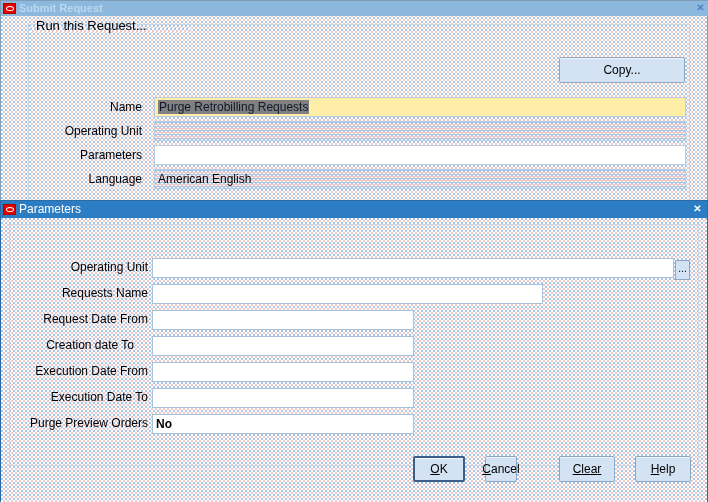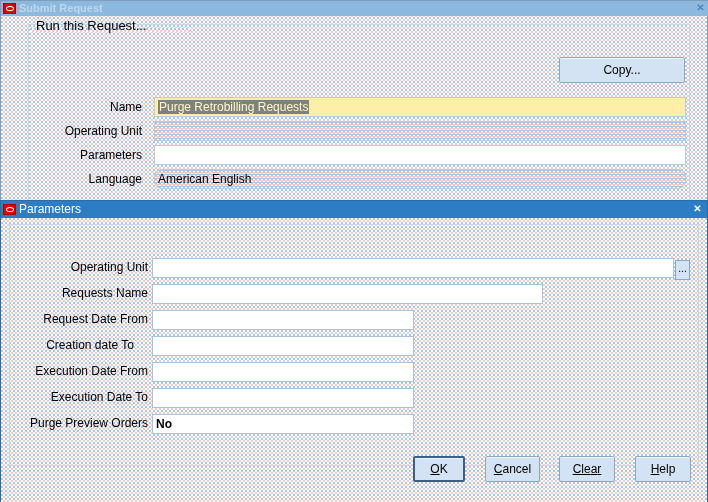--- a/index.html
+++ b/index.html
@@ -166,32 +166,32 @@
     background-size: 4px 4px, 4px 4px;
   }
   .sr-field.editable {
     background: #ffffff;
   }
   .sr-field.required {
     background: #ffeea8;
   }
   .sel-text {
     background: #808080;
-    color: #fef9c3;
+    color: #0f172a;
     padding: 0 1px;
   }
 
   #name-label   { left: 60px;  top: 84px; width: 80px; }
   #name-field   { left: 152px; top: 81px; width: 532px; height: 20px; }
   #ou-label     { left: 40px;  top: 108px; width: 100px; }
   #ou-field     { left: 152px; top: 105px; width: 532px; height: 20px; }
   #params-label { left: 60px;  top: 132px; width: 80px; }
   #params-field { left: 152px; top: 129px; width: 532px; height: 20px; }
   #lang-label   { left: 60px;  top: 156px; width: 80px; }
-  #lang-field   { left: 152px; top: 153px; width: 532px; height: 20px; border-radius: 8px; }
+  #lang-field   { left: 152px; top: 153px; width: 532px; height: 20px; }
 
   #language-settings-button { left: 397px; top: 186px; width: 126px; height: 26px; }
   #debug-options-button     { left: 546px; top: 186px; width: 126px; height: 26px; }
 
   
   #parameters-dialog {
     position: absolute;
     left: 0; top: 200px;
     width: 708px;
     height: 302px;
@@ -267,21 +267,21 @@
     border: 1px solid #8aa8c4;
     background: #d3e3f3;
     font-size: 10px;
     line-height: 12px;
     text-align: center;
     color: #000;
     padding-top: 2px;
   }
 
   #ok-button     { left: 413px; top: 456px; width: 52px; height: 26px; }
-  #cancel-button { left: 485px; top: 456px; width: 55px; height: 26px; }
+  #cancel-button { left: 485px; top: 456px; width: 32px; height: 26px; }
   #clear-button  { left: 559px; top: 456px; width: 56px; height: 26px; text-decoration: underline; }
   #help-button   { left: 635px; top: 456px; width: 56px; height: 26px; }
 
   .mn { text-decoration: underline; }
 </style>
 </head>
 <body>
 
 <div id="submit-request-window" class="dither">
 

